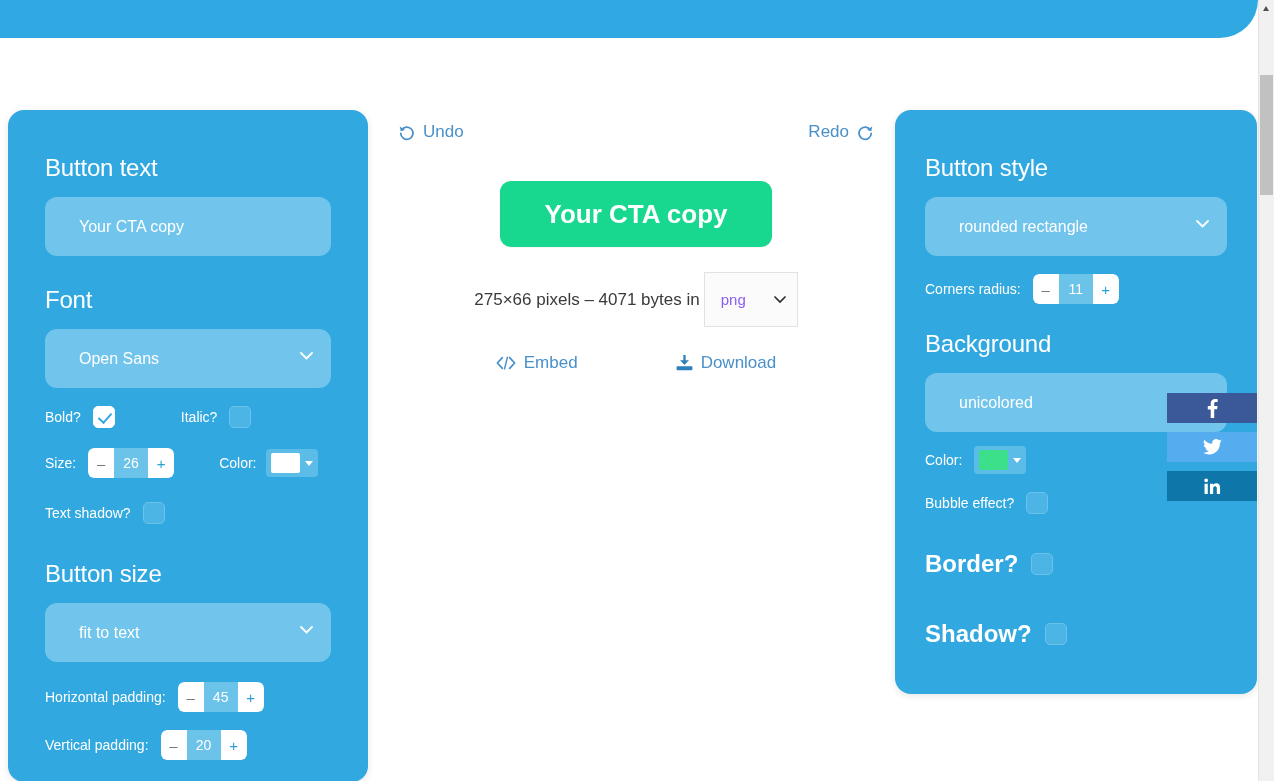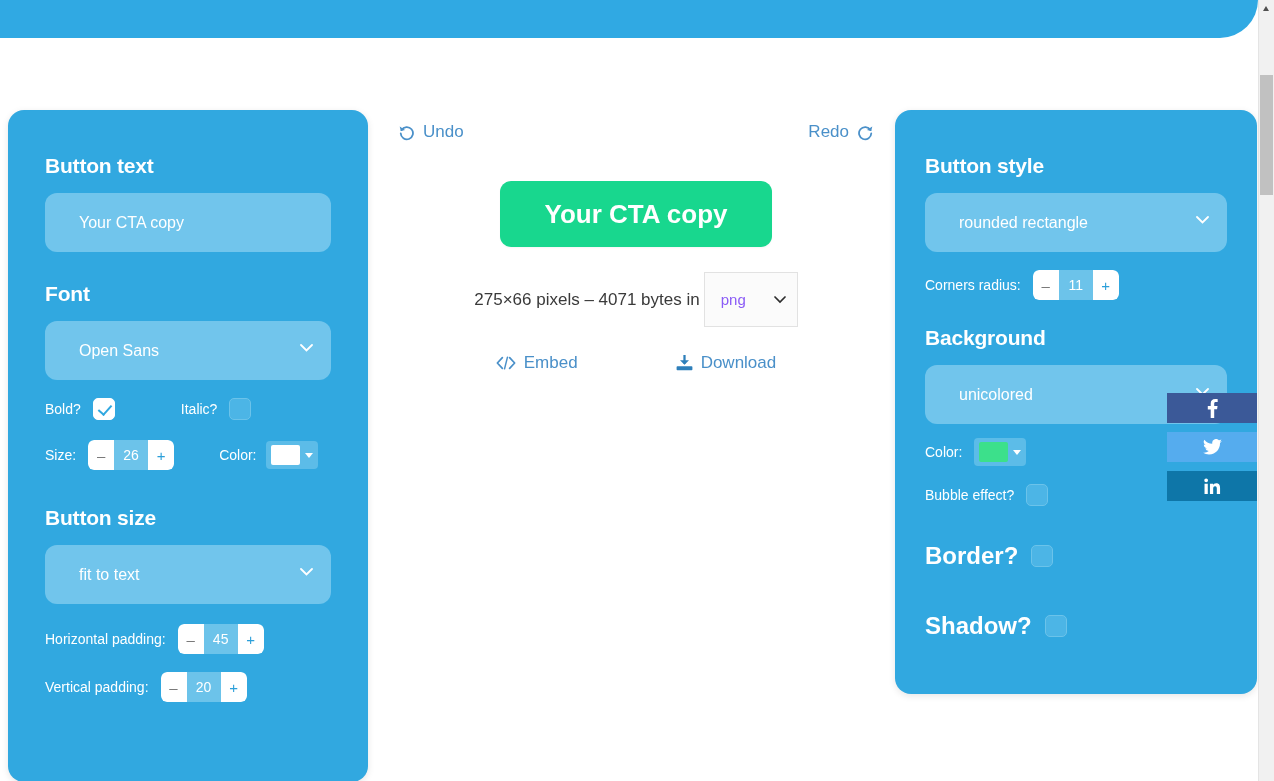--- a/index.html
+++ b/index.html
@@ -85,22 +85,22 @@
   }
 
   .panel-inner {
     padding: 44px 37px 0 37px;
   }
   .panel-right .panel-inner {
     padding: 44px 30px 0 30px;
   }
 
   h2.section-title {
-    font-size: 21px;
-    font-weight: bold;
+    font-size: 24px;
+    font-weight: normal;
     color: #ffffff;
     letter-spacing: -0.2px;
     margin-bottom: 15px;
   }
 
   
   .field {
     display: block;
     width: 100%;
     height: 59px;
@@ -411,20 +411,24 @@
           <span class="val">26</span>
           <span class="btn plus">+</span>
         </span>
         <span class="lbl" style="margin-left:45px">Color:</span>
         <span class="swatch-wrap" style="margin-left:10px">
           <span class="swatch" id="font-swatch" style="background: rgb(255, 255, 255);"></span>
           <span class="swatch-caret"></span>
         </span>
       </div>
 
+      <div class="row mt24">
+        <span class="lbl">Text shadow?</span>
+        <span class="cbox" style="margin-left:12px"></span>
+      </div>
 
       <h2 class="section-title mt36">Button size</h2>
 
       <div class="select-wrap">
         <select>
           <option>fit to text</option>
         </select>
         <span class="chev">
           <svg width="13" height="8" viewBox="0 0 13 8">
               <path d="M1 1l5.5 5.5L12 1" stroke="#ffffff" stroke-width="1.8" fill="none" stroke-linecap="round"></path>

